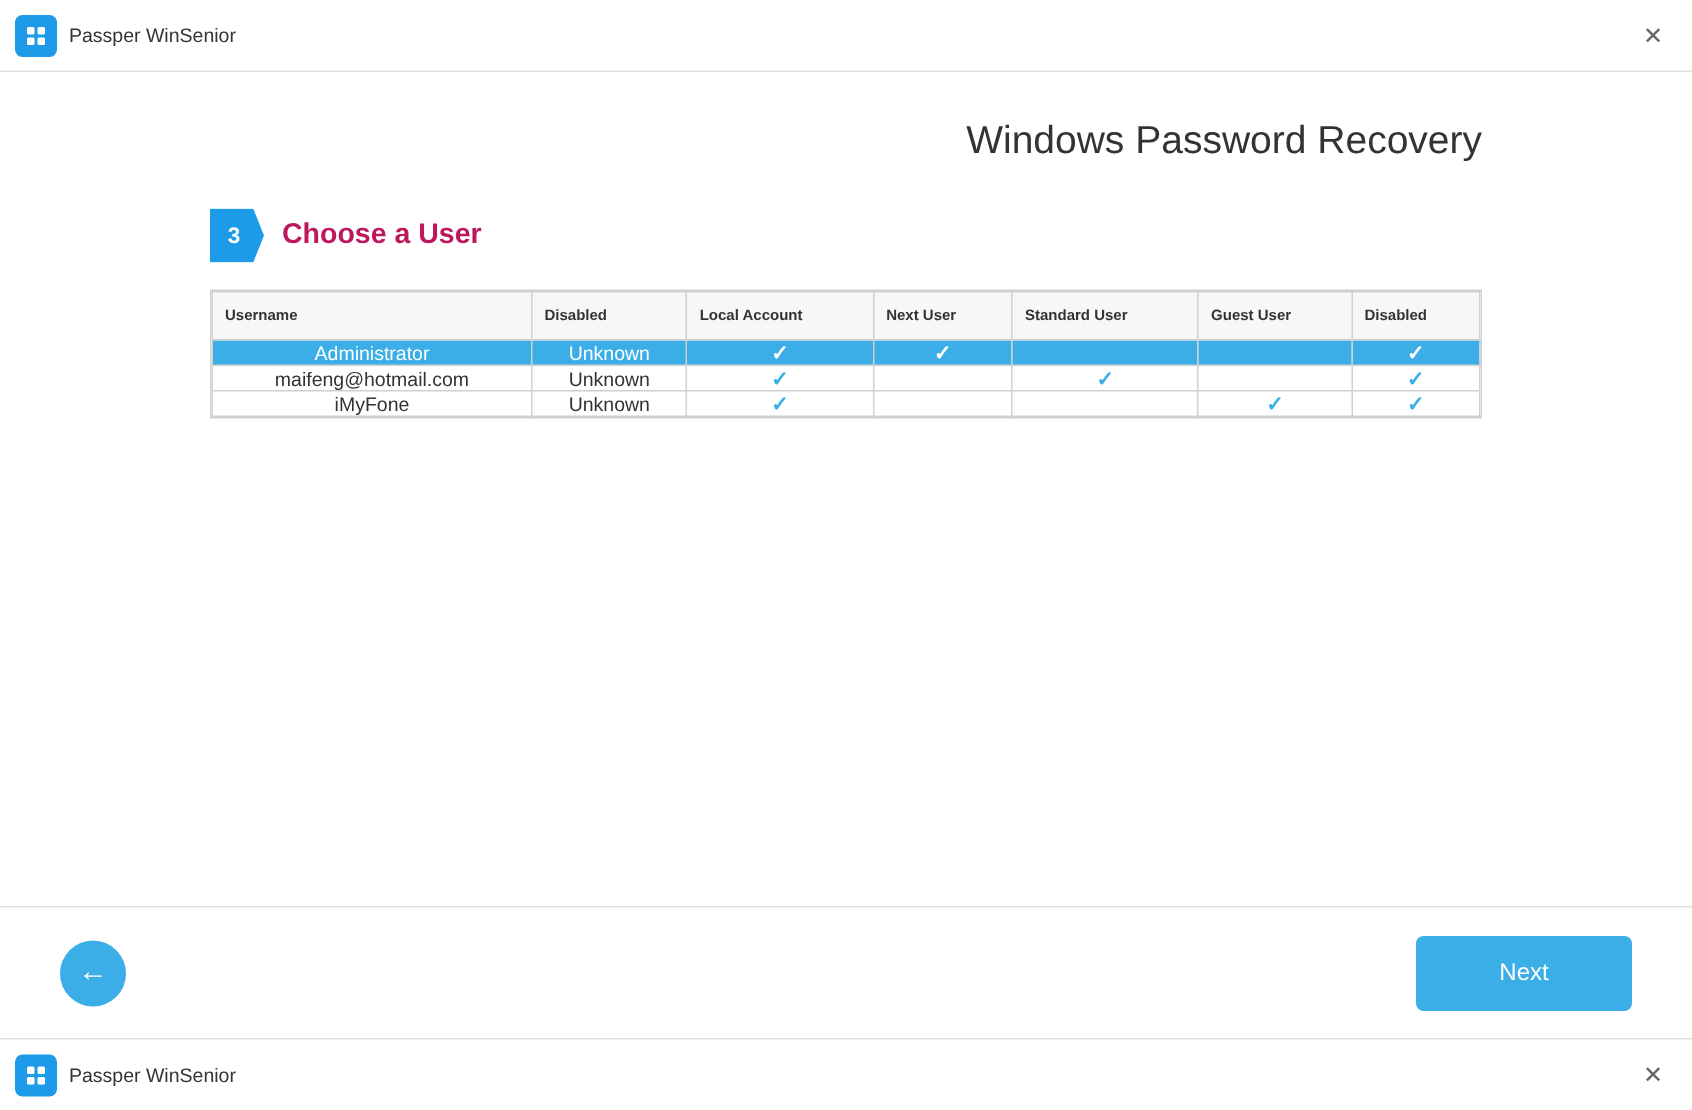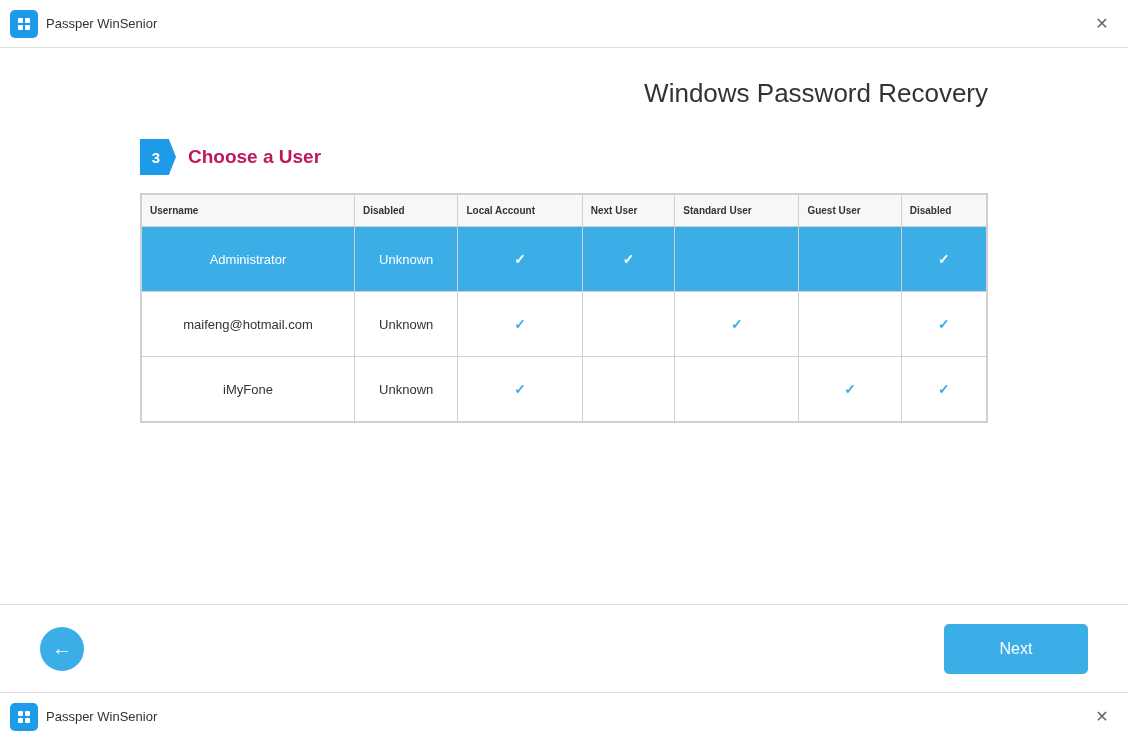--- a/index.html
+++ b/index.html
@@ -115,21 +115,21 @@
       background: #f7f7f7;
       border: 1px solid #d0d0d0;
       padding: 10px 8px;
       font-size: 10px;
       font-weight: 600;
       color: #333;
       text-align: left;
     }
     .user-table td {
       border: 1px solid #d0d0d0;
-      padding: 24px 8px;
+      padding: 0 8px;
       font-size: 13px;
       text-align: center;
       color: #333;
     }
     .user-table tr.selected td {
       background: #3baee8;
       color: white;
     }
     .check-icon {
       color: #3baee8;

